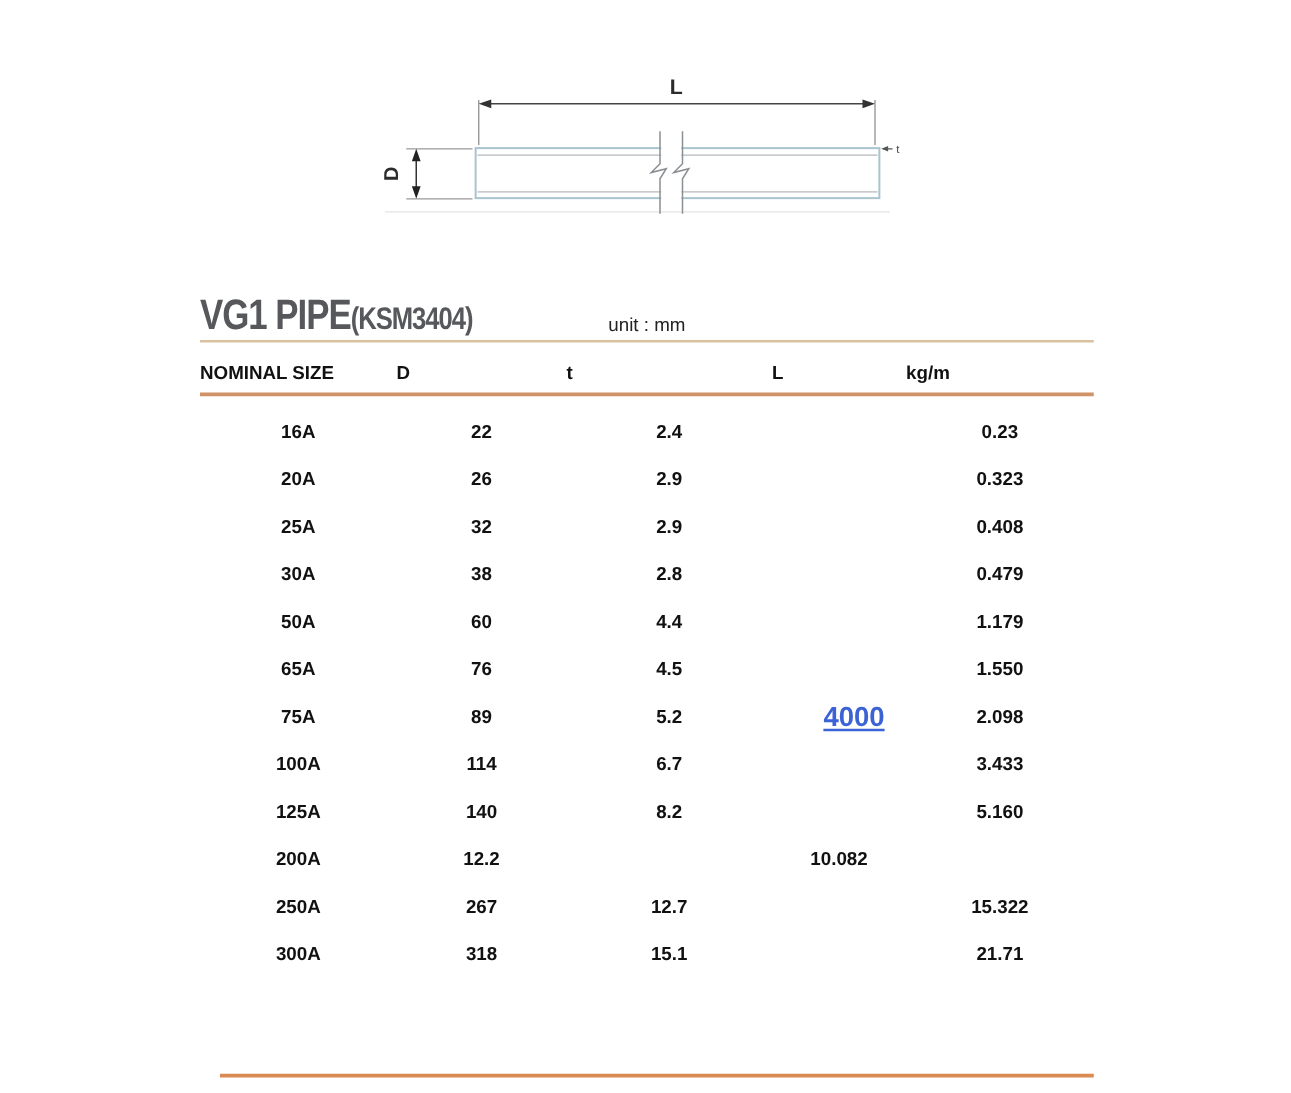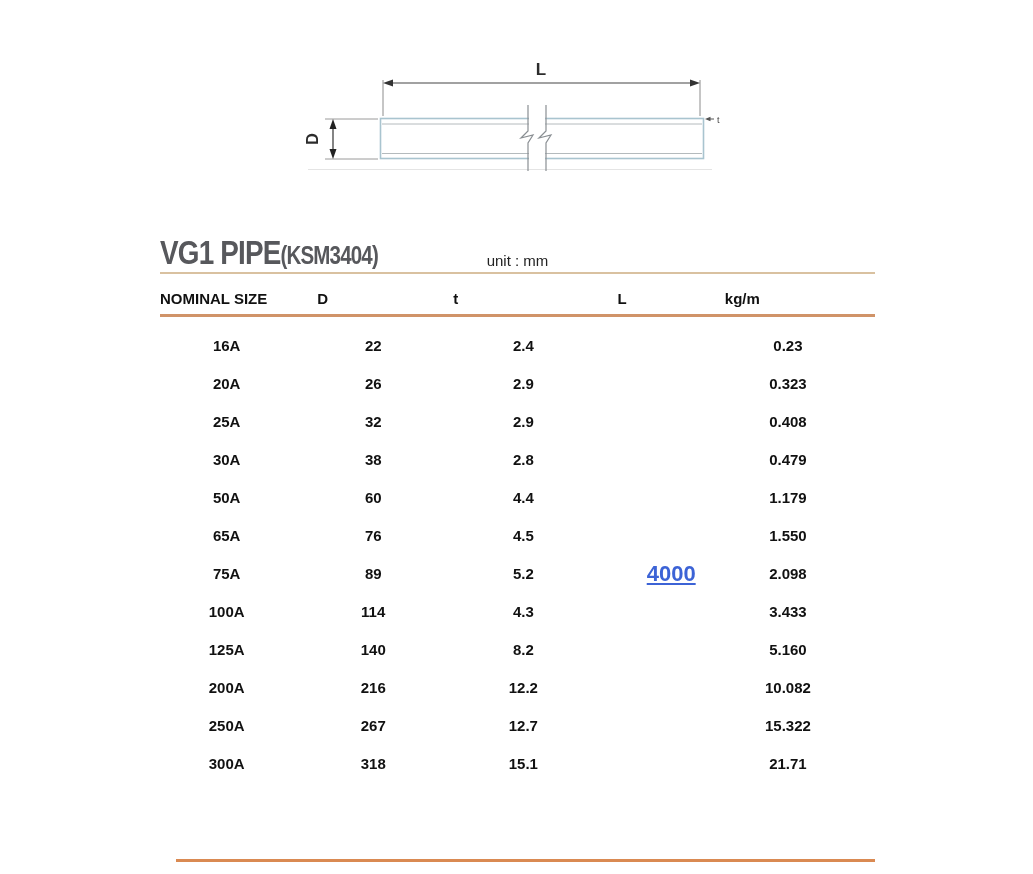--- a/index.html
+++ b/index.html
@@ -21,21 +21,21 @@
   
   .rule{position:absolute;}
   .rule-top{left:160px;top:272px;width:715px;height:2px;background:#d9c1a0;}
   .rule-header{left:160px;top:314px;width:715px;height:3px;background:#d09368;}
   .rule-bottom{left:176px;top:859px;width:699px;height:3px;background:#da8a52;}
   
   .thead,.trow{display:grid;grid-template-columns:22% 19% 23% 15% 21%;}
   .thead{position:absolute;left:160px;top:287px;width:715px;height:24px;
          line-height:24px;font-weight:700;font-size:15px;}
   .thead .c{text-align:left;}
-  .tbody{position:absolute;left:148px;top:316px;width:715px;padding-top:11px;}
+  .tbody{position:absolute;left:160px;top:316px;width:715px;padding-top:11px;}
   .trow{height:38px;line-height:38px;font-weight:700;font-size:15px;}
   .trow .c{text-align:center;}
   .trow .c4{color:#3c63d6;font-size:22px;padding-left:24px;letter-spacing:0px;text-decoration:underline;}
 </style>
 </head>
 <body>
 
 <svg class="diagram" viewBox="0 0 440 135" xmlns="http://www.w3.org/2000/svg">
 
   <line x1="8" y1="121.5" x2="412" y2="121.5" stroke="#e4e4e4" stroke-width="1"></line>
@@ -145,37 +145,36 @@
     <span class="c c1">75A</span>
     <span class="c c2">89</span>
     <span class="c c3">5.2</span>
     <span class="c c4">4000</span>
     <span class="c c5">2.098</span>
   </div>
 
   <div class="trow">
     <span class="c c1">100A</span>
     <span class="c c2">114</span>
-    <span class="c c3">4.3</span>
+    <span class="c c3">6.7</span>
     <span class="c c4"></span>
     <span class="c c5">3.433</span>
   </div>
 
   <div class="trow">
     <span class="c c1">125A</span>
     <span class="c c2">140</span>
     <span class="c c3">8.2</span>
     <span class="c c4"></span>
     <span class="c c5">5.160</span>
   </div>
 
 
   <div class="trow">
     <span class="c c1">200A</span>
-    <span class="c c2">216</span>
     <span class="c c3">12.2</span>
     <span class="c c4"></span>
     <span class="c c5">10.082</span>
   </div>
 
   <div class="trow">
     <span class="c c1">250A</span>
     <span class="c c2">267</span>
     <span class="c c3">12.7</span>
     <span class="c c4"></span>

